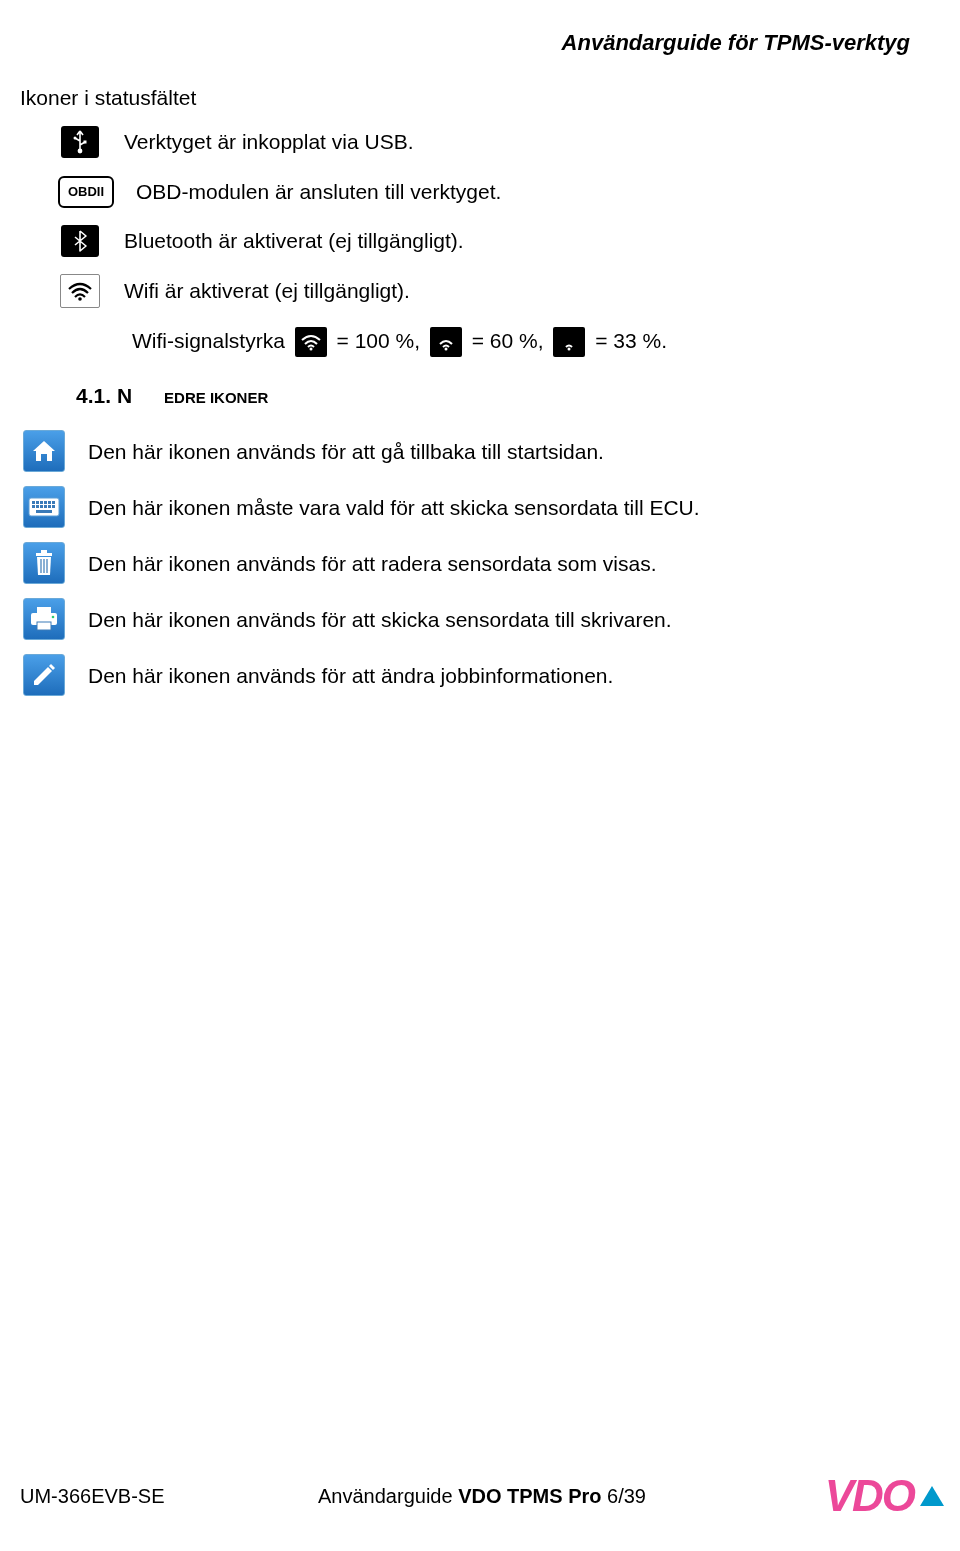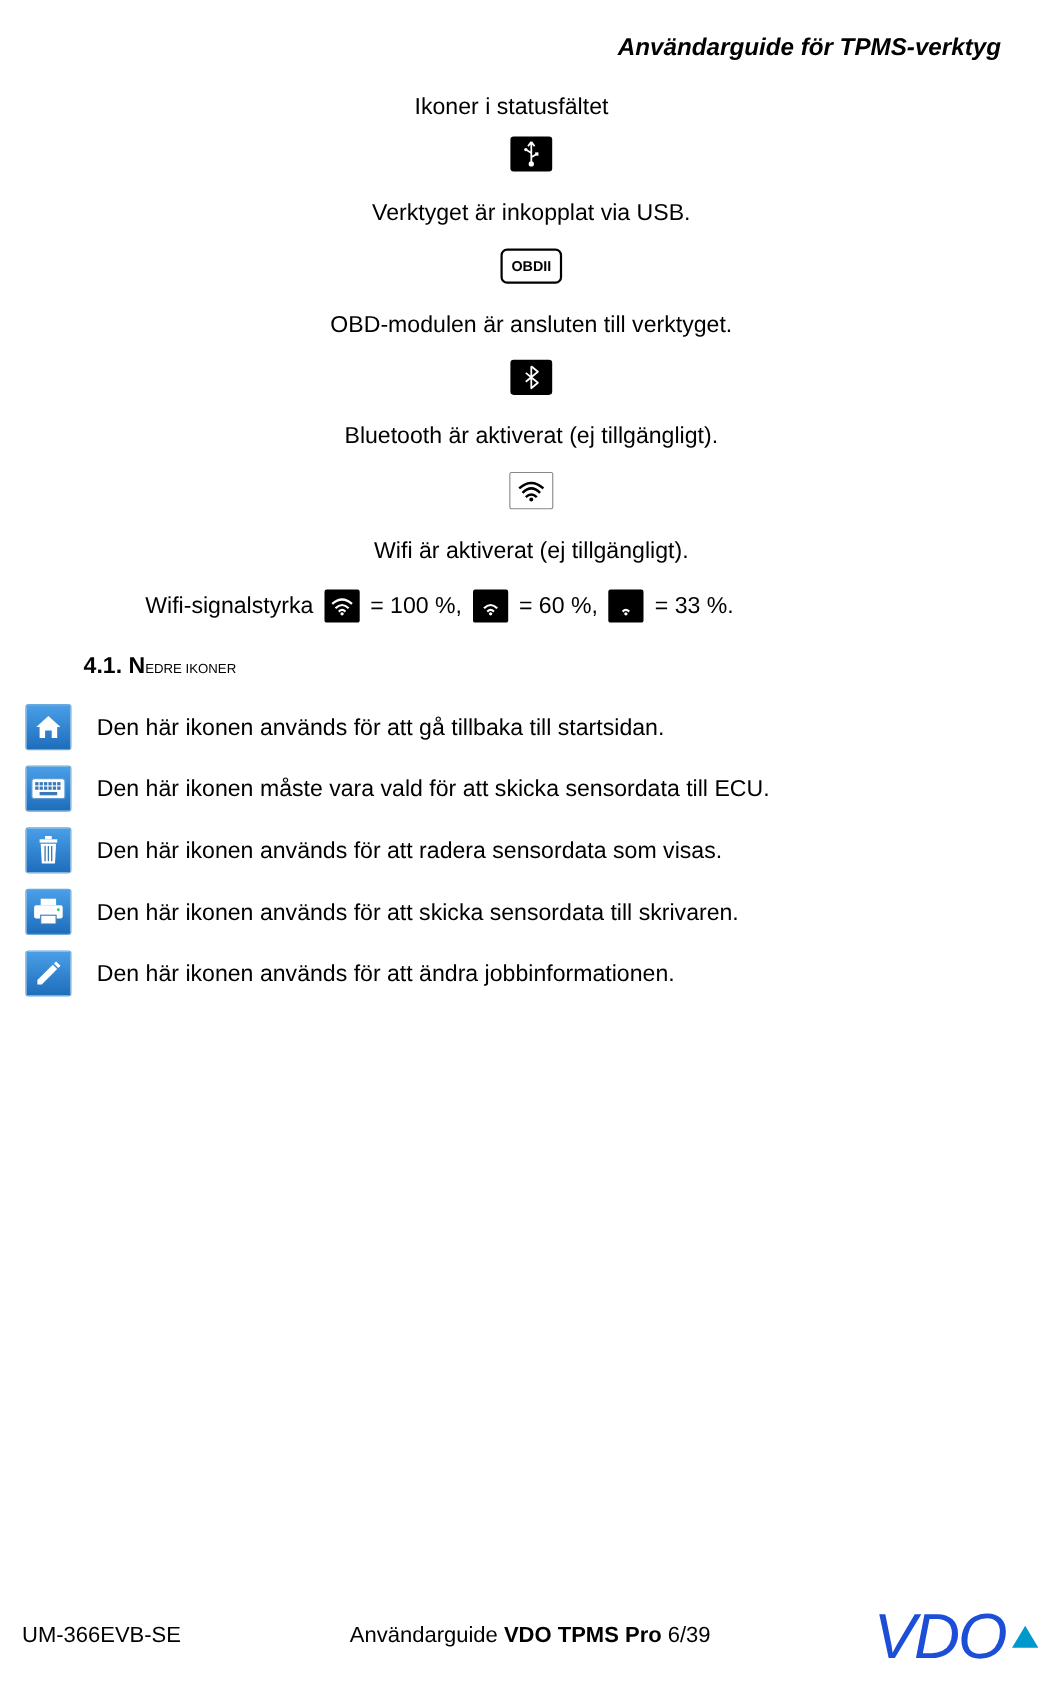--- a/index.html
+++ b/index.html
@@ -19,21 +19,20 @@
   .header-title {
     text-align: right;
     font-style: italic;
     font-weight: bold;
     font-size: 22px;
     margin: 10px 0 30px 0;
   }
   .section-heading {
     font-size: 21px;
     margin: 0 0 14px 0;
-    text-align: center;
   }
   .icon-line {
     display: flex;
     align-items: center;
     gap: 20px;
     margin: 4px 0 14px 0;
   }
   .icon-col {
     width: 48px;
     display: flex;
@@ -117,21 +116,20 @@
     width: 38px;
     height: 28px;
     border: 1px solid #888;
     background: #fff;
     display: flex;
     align-items: center;
     justify-content: center;
   }
   .indent-left {
     margin-left: 36px;
-    flex-direction: column;
   }
   .indent-wifi-line {
     margin-left: 112px;
   }
   .footer {
     position: absolute;
     bottom: 30px;
     left: 20px;
     right: 16px;
     display: flex;
@@ -145,24 +143,24 @@
     transform: translateX(-50%);
   }
   .footer-center b { font-weight: bold; }
   .vdo-logo {
     display: flex;
     align-items: center;
     gap: 6px;
   }
   .vdo-text {
     font-family: Arial, sans-serif;
-    font-weight: 400;
-    font-size: 58px;
+    font-weight: 700;
+    font-size: 44px;
     font-style: italic;
-    color: #1d4ed8;
+    color: #ec4899;
     letter-spacing: -2px;
   }
   .vdo-tri {
     width: 0;
     height: 0;
     border-left: 12px solid transparent;
     border-right: 12px solid transparent;
     border-bottom: 20px solid #0099cc;
     display: inline-block;
   }
@@ -245,21 +243,21 @@
           <path d="M8 14 Q11 11 14 14" stroke="#fff" stroke-width="2" fill="none"></path>
           <circle cx="11" cy="16" r="1.5" fill="#fff"></circle>
         </svg>
     </span>
     <span>= 33 %.</span>
   </div>
 
 
   <div class="sub-heading">
     <span class="sub-heading-num">4.1.</span>
-    <span style="font-weight:bold;">N</span><span style="font-weight:normal; font-size:12px;">EDRE IKONER</span>
+    <span style="font-weight:bold;">N</span><span style="font-weight:bold; font-size:15px;margin-left:32px;">EDRE IKONER</span>
   </div>
 
   <div class="icon-line">
     <div class="icon-col">
       <div class="blue-icon blue-grad">
         <svg width="28" height="28" viewBox="0 0 28 28">
           <path d="M14 4 L25 14 L22 14 L22 24 L17 24 L17 17 L11 17 L11 24 L6 24 L6 14 L3 14 Z" fill="#fff"></path>
         </svg>
       </div>
     </div>

